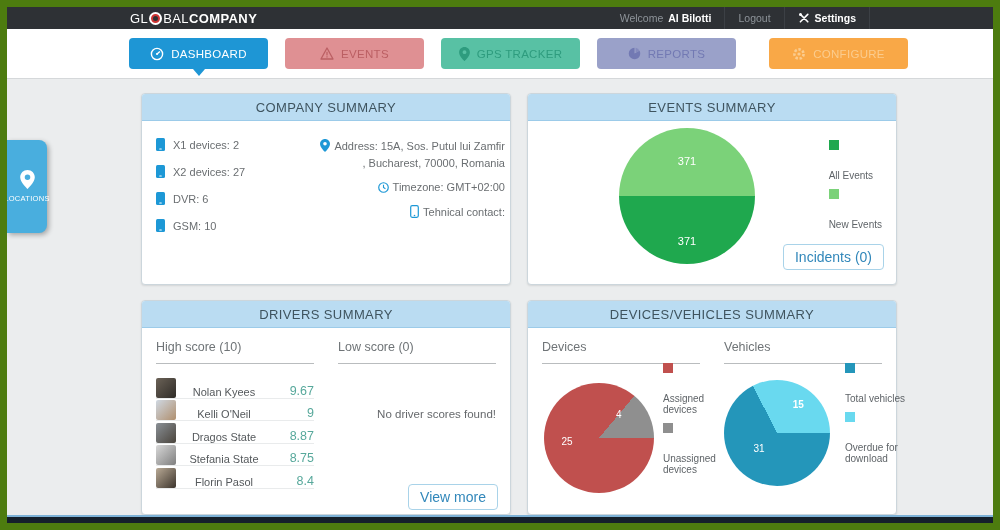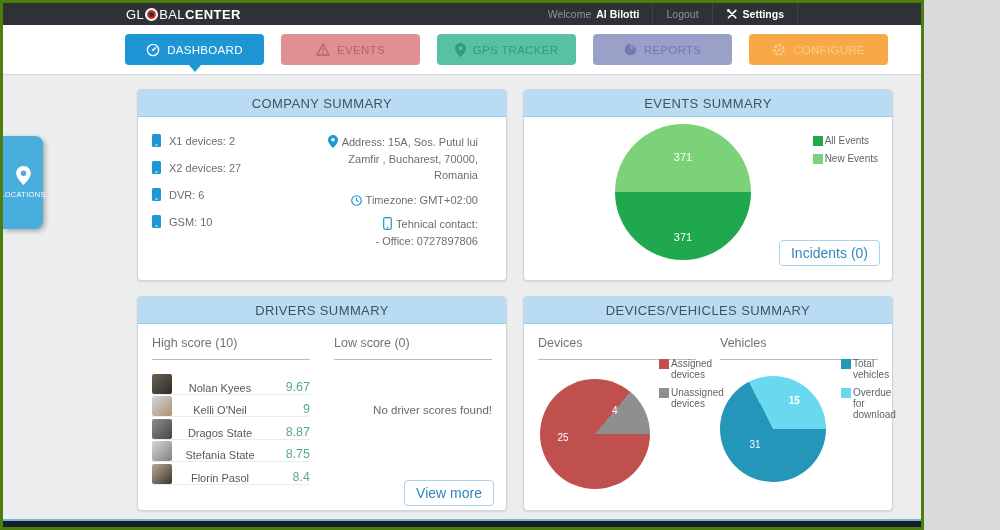--- a/index.html
+++ b/index.html
@@ -1,19 +1,19 @@
 <!DOCTYPE html>
 <html><head>
 <meta charset="utf-8">
 <style>
   * { margin:0; padding:0; box-sizing:border-box; }
   html,body { background:#d8dadb; }
   .page {
-    position:relative; width:924px; height:530px; overflow:hidden;
-    background:#ebedee; border:3px solid #4d7c0f;
+    position:relative; width:1000px; height:530px; overflow:hidden;
+    background:#ebedee; border:7px solid #4d7c0f;
     font-family:"Liberation Sans", sans-serif;
   }
 
   
   .topbar { height:22px; background:#2e3135; display:flex; align-items:center; }
   .logo { margin-left:123px; display:flex; align-items:center; color:#fff; font-size:13px; letter-spacing:.4px; }
   .logo .bold { font-weight:bold; }
   .lens { width:13px; height:13px; border-radius:50%; background:#fff; margin:0 1px; display:inline-flex; align-items:center; justify-content:center; }
   .lens-inner { width:9px; height:9px; border-radius:50%; border:2px solid #cf3434; background:#2e3135; }
   .topbar-right { margin-left:auto; margin-right:123px; display:flex; align-items:stretch; height:100%; font-size:10.5px; }
@@ -26,56 +26,56 @@
   .nav { height:50px; background:#fff; border-bottom:1px solid #d5d8da; position:relative; }
   .tabs { position:absolute; left:122px; top:9px; display:flex; gap:17px; }
   .tab { width:139px; height:31px; border-radius:4px; display:flex; align-items:center; justify-content:center; gap:7px; font-size:11.5px; letter-spacing:.3px; cursor:pointer; position:relative; }
   .tab svg { flex:none; }
   .tab-dashboard { background:#1e96d5; color:#fff; }
   .tab-dashboard::after { content:""; position:absolute; bottom:-7px; left:50%; margin-left:-6px;
     border-left:6px solid transparent; border-right:6px solid transparent; border-top:7px solid #1e96d5; }
   .tab-events    { background:#df9093; color:#bb5f63; }
   .tab-gps       { background:#58c1a4; color:#2e9c7e; }
   .tab-reports   { background:#9aa1c9; color:#7279b3; }
-  .tab-configure { background:#f9a847; color:#fbcc8e; }
+  .tab-configure { background:#f9a847; color:#fbcc8e;margin-left:16px; }
 
   
   .loc-tab { position:absolute; left:0; top:133px; width:40px; height:93px; background:#49aede;
     border-radius:0 8px 8px 0; box-shadow:2px 2px 5px rgba(0,0,0,.3);
     display:flex; flex-direction:column; align-items:center; justify-content:center; gap:5px;
     color:#fff; cursor:pointer; }
   .loc-label { font-size:7.5px; letter-spacing:.3px; }
 
   
   .card { position:absolute; background:#fff; border:1px solid #ccd6dc; border-radius:4px; box-shadow:0 1px 2px rgba(0,0,0,.1);margin-left:12px; }
   #card-company { left:122px; top:86px;  width:370px; height:192px; }
   #card-events  { left:508px; top:86px;  width:370px; height:192px; }
   #card-drivers { left:122px; top:293px; width:370px; height:215px; }
   #card-devices { left:508px; top:293px; width:370px; height:215px; }
   .card-header { height:27px; background:#badcf2; border-bottom:1px solid #9ccbe9; border-radius:3px 3px 0 0;
     display:flex; align-items:center; justify-content:center; font-size:13px; color:#3f545f; letter-spacing:.4px; }
   .card-body { position:relative; height:calc(100% - 27px); font-size:11px; color:#6a6e71; }
 
   
-  .company-cols { display:flex; padding:17px 28px 0 14px; }
+  .company-cols { display:flex; padding:17px 5px 0 14px; }
   .cs-left { width:46%; }
   .cs-item { display:flex; align-items:center; gap:8px; margin-bottom:14px; }
   .cs-right { width:54%; line-height:1.5;text-align:right; }
   .cs-block { margin-bottom:8px; }
   .cs-block svg { vertical-align:-2px; margin-right:4px; }
   .cs-indent { padding-left:14px; }
 
   
   .pie { position:absolute; border-radius:50%; }
   .pie-label { position:absolute; color:#fff; font-size:11px; transform:translate(-50%,-50%); }
   #pie-events  { left:91px; top:7px;  width:136px; height:136px; }
   #pie-events .pl0 { left:50%; top:83%; }
   #pie-events .pl1 { left:50%; top:24%; }
   .legend { position:absolute; font-size:10px; color:#5f6468; }
-  .legend-row { display:flex; gap:2px; margin-bottom:7px; }
+  .legend-row { display:flex; gap:20px; margin-bottom:7px;flex-direction:column; }
   .legend-sq { width:10px; height:10px; flex:none; margin-top:1px; }
   #legend-events { right:14px; top:18px; }
   .btn { position:absolute; background:#fff; border:1px solid #a9d3e9; color:#3187ba; font-size:14px;
     padding:4px 11px; border-radius:4px; cursor:pointer; font-family:inherit; }
   #btn-incidents { right:12px; bottom:14px; }
   #btn-viewmore  { right:12px; bottom:4px; }
 
   
   .drivers-cols { display:flex; gap:24px; padding:12px 14px 0; }
   .dcol { flex:1; min-width:0; }
@@ -112,21 +112,21 @@
 
 <div class="page">
 
   <div class="topbar">
     <div class="logo">
       <span>GL</span>
       <span class="lens">
           <span class="lens-inner"></span>
         </span>
       <span>BAL</span>
-      <span class="bold">CENTER</span>
+      <span class="bold">COMPANY</span>
     </div>
     <div class="topbar-right">
       <div class="topbar-item">
         <span>Welcome</span>
         <span class="strong">Al Bilotti</span>
       </div>
       <div class="topbar-item">
         <span>Logout</span>
       </div>
       <div class="topbar-item settings-item">
@@ -232,21 +232,20 @@
             <svg width="11" height="11" viewBox="0 0 12 12">
                 <circle cx="6" cy="6" r="5.2" fill="none" stroke="#1d98d6" stroke-width="1.3"></circle>
                 <path d="M6 3v3l2.1 1.4" stroke="#1d98d6" fill="none" stroke-width="1.2"></path>
               </svg><span>Timezone: GMT+02:00</span>
           </div>
           <div class="cs-block">
             <svg width="9" height="13" viewBox="0 0 9 13">
                 <rect x=".7" y=".7" width="7.6" height="11.6" rx="1.5" fill="none" stroke="#1d98d6" stroke-width="1.2"></rect>
                 <circle cx="4.5" cy="10.5" r=".8" fill="#1d98d6"></circle>
               </svg><span>Tehnical contact:</span>
-            <div class="cs-indent">- Office: 0727897806</div>
           </div>
         </div>
       </div>
     </div>
   </div>
 
   <div class="card" id="card-events">
     <div class="card-header">EVENTS SUMMARY</div>
     <div class="card-body">
       <div class="pie" id="pie-events" style="background: conic-gradient(from 90deg, rgb(31, 168, 78) 0deg, rgb(31, 168, 78) 180deg, rgb(123, 210, 121) 180deg, rgb(123, 210, 121) 360deg);">

